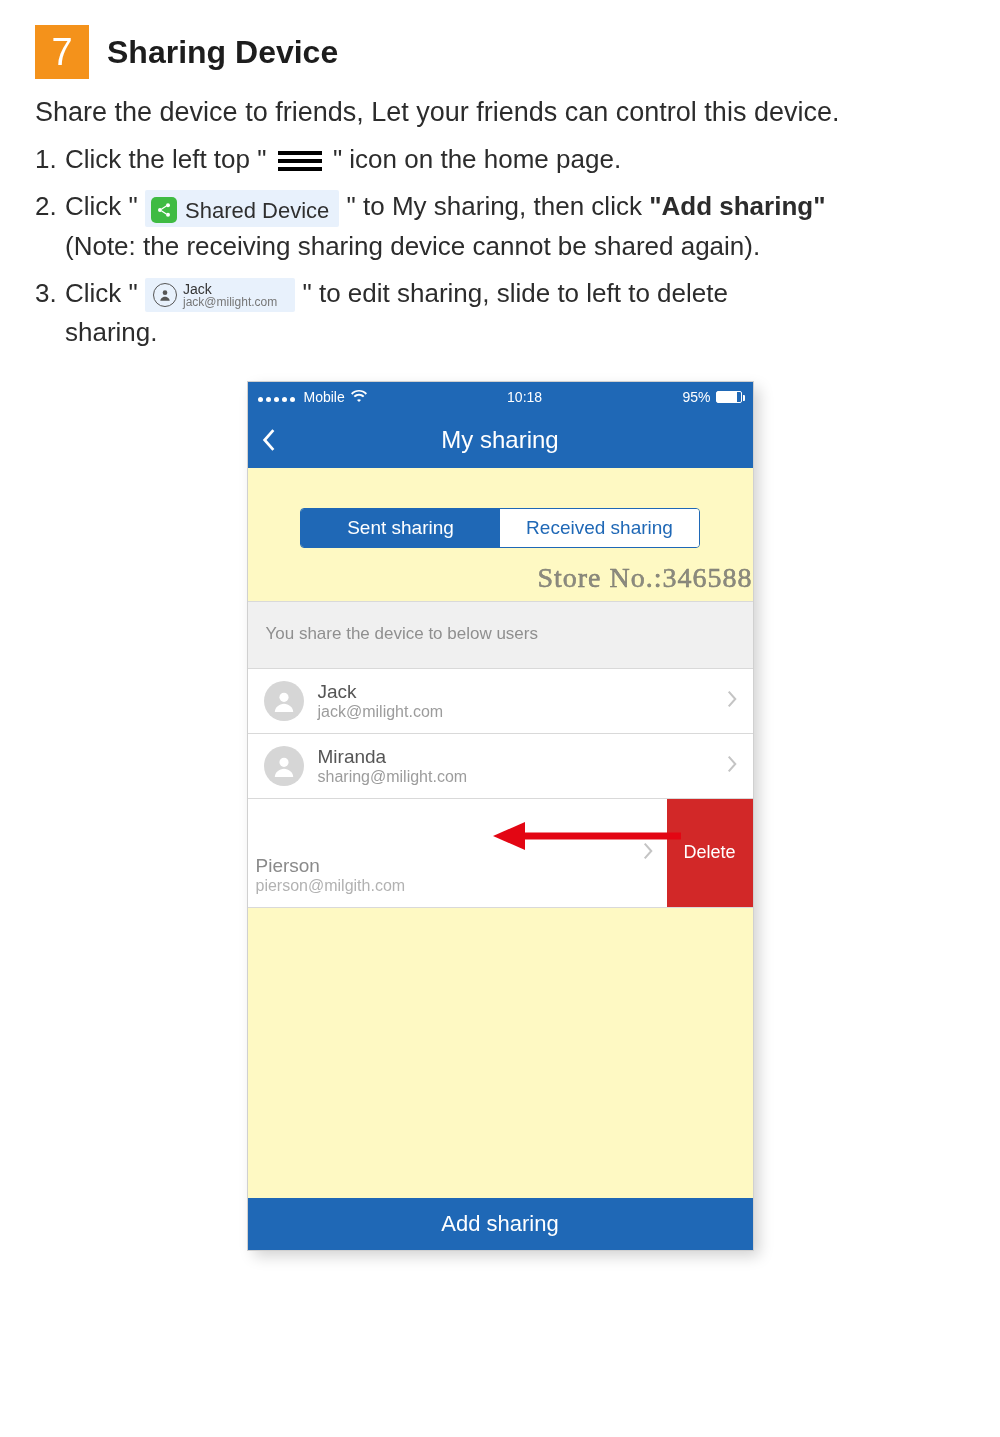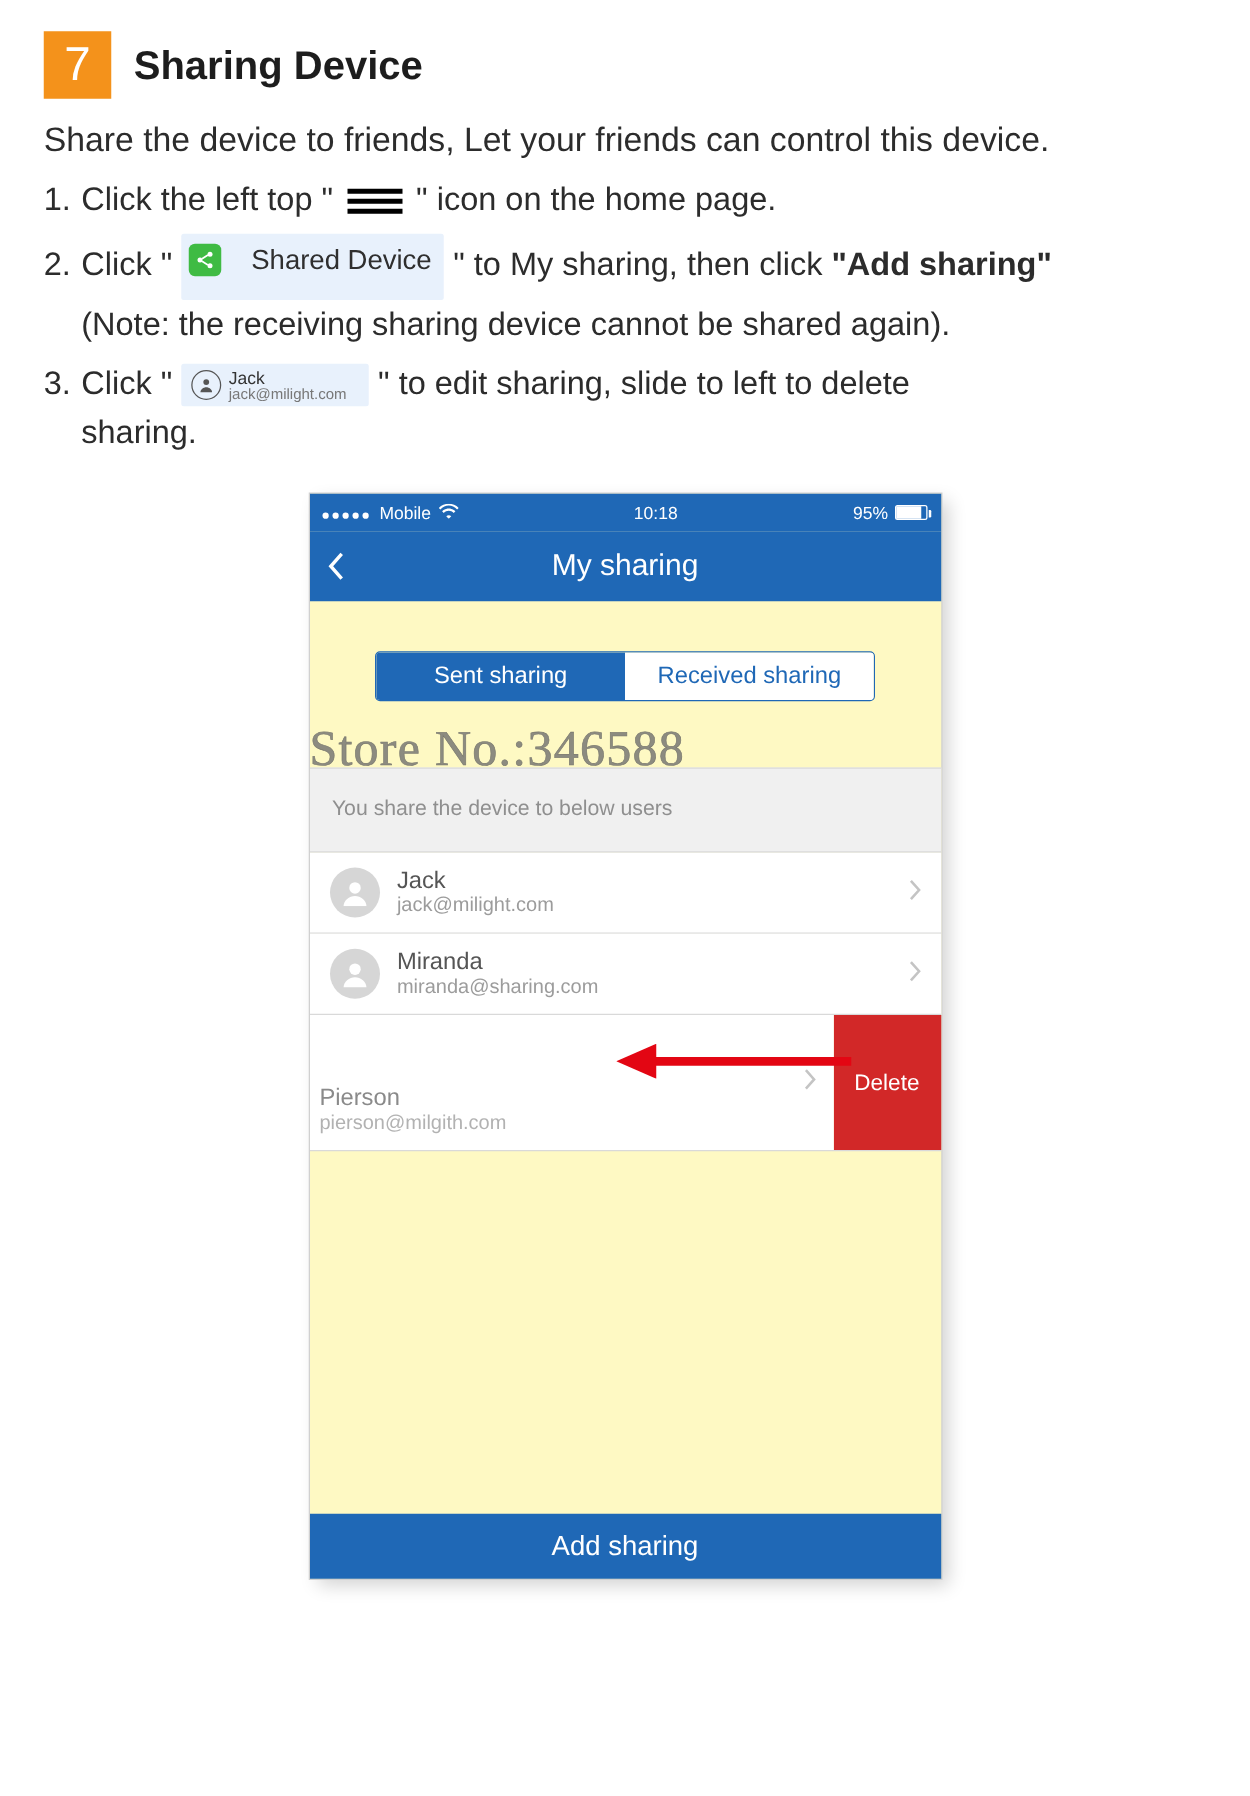--- a/index.html
+++ b/index.html
@@ -35,21 +35,21 @@
   ol.steps>li{font-size:26px;color:#2c2c2c;margin:8px 0;line-height:1.5;}
   .indent{padding-left:30px;display:block;}
   .num{display:inline-block;width:30px;}
 
   
   .chip{display:inline-flex;align-items:center;vertical-align:middle;}
   .hamburger{display:inline-flex;flex-direction:column;gap:4px;vertical-align:middle;padding:0 4px;}
   .hamburger span{display:block;width:44px;height:4px;background:#000;}
 
   .share-chip{
-    background:var(--lightblue);padding:4px 10px 16px 6px;border-radius:2px;gap:24px;
+    background:var(--lightblue);padding:4px 10px 0 6px;border-radius:2px;gap:8px;
   }
   .share-glyph{
     width:26px;height:26px;border-radius:5px;background:var(--green);
     display:flex;align-items:center;justify-content:center;
   }
   .share-glyph svg{width:16px;height:16px;fill:#fff;}
   .share-chip-text{font-size:22px;color:#2f2f2f;}
 
   .user-chip{
     background:var(--lightblue);padding:4px 18px 4px 8px;border-radius:2px;gap:6px;
@@ -153,22 +153,22 @@
   .arrow svg{width:100%;height:100%;}
 
   
   .footer{
     background:var(--blue);color:#fff;height:52px;
     display:flex;align-items:center;justify-content:center;font-size:22px;
   }
 
   
   .watermark{
-    position:absolute;top:94px;left:0;right:0;text-align:left;
-    font-family:Georgia,'Times New Roman',serif;font-size:40px;color:#707070;
+    position:absolute;top:94px;left:0;right:0;text-align:right;
+    font-family:Georgia,'Times New Roman',serif;font-size:28px;color:#707070;
     -webkit-text-stroke:0.5px #585858;letter-spacing:1px;pointer-events:none;opacity:0.8;
   }
 </style>
 </head>
 <body>
 
 <div class="heading">
   <div class="badge">7</div>
   <div class="title">Sharing Device</div>
 </div>
@@ -286,21 +286,21 @@
 
       <div class="row">
         <div class="avatar">
             <svg viewBox="0 0 24 24">
               <circle cx="12" cy="8" r="5"></circle>
               <path d="M2 24c0-5 5-9 10-9s10 4 10 9"></path>
             </svg>
           </div>
         <div class="txt">
           <div class="name">Miranda</div>
-          <div class="mail">miranda@sharing.com</div>
+          <div class="mail">sharing@milight.com</div>
         </div>
         <span class="chev"><svg viewBox="0 0 12 22">
               <polyline points="2,2 10,11 2,20"></polyline>
             </svg></span>
       </div>
 
       <div class="swiped">
         <div class="body">
           <div class="txt">
             <div class="name">Pierson</div>

